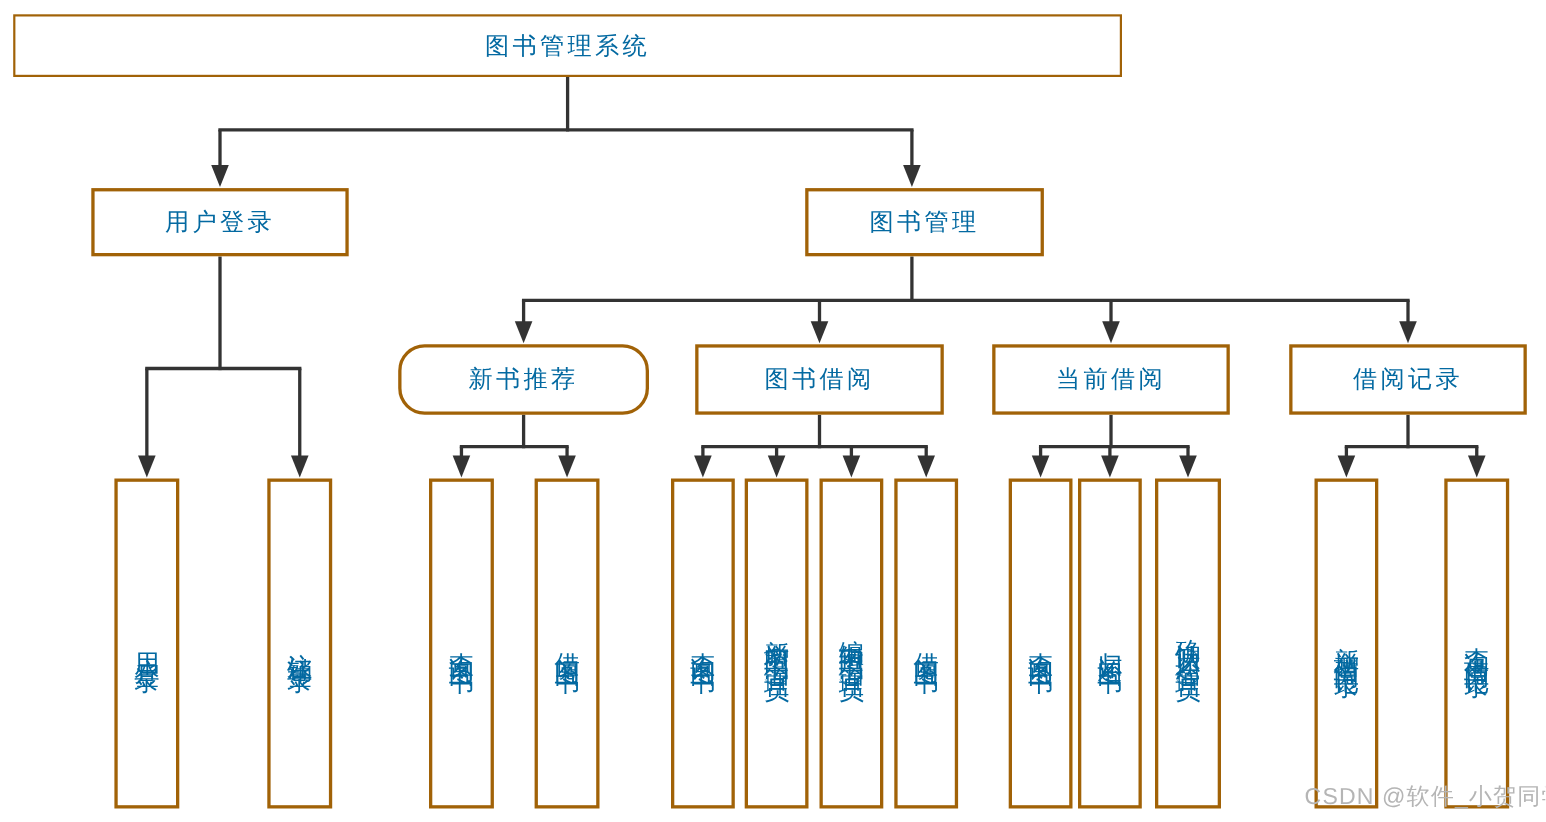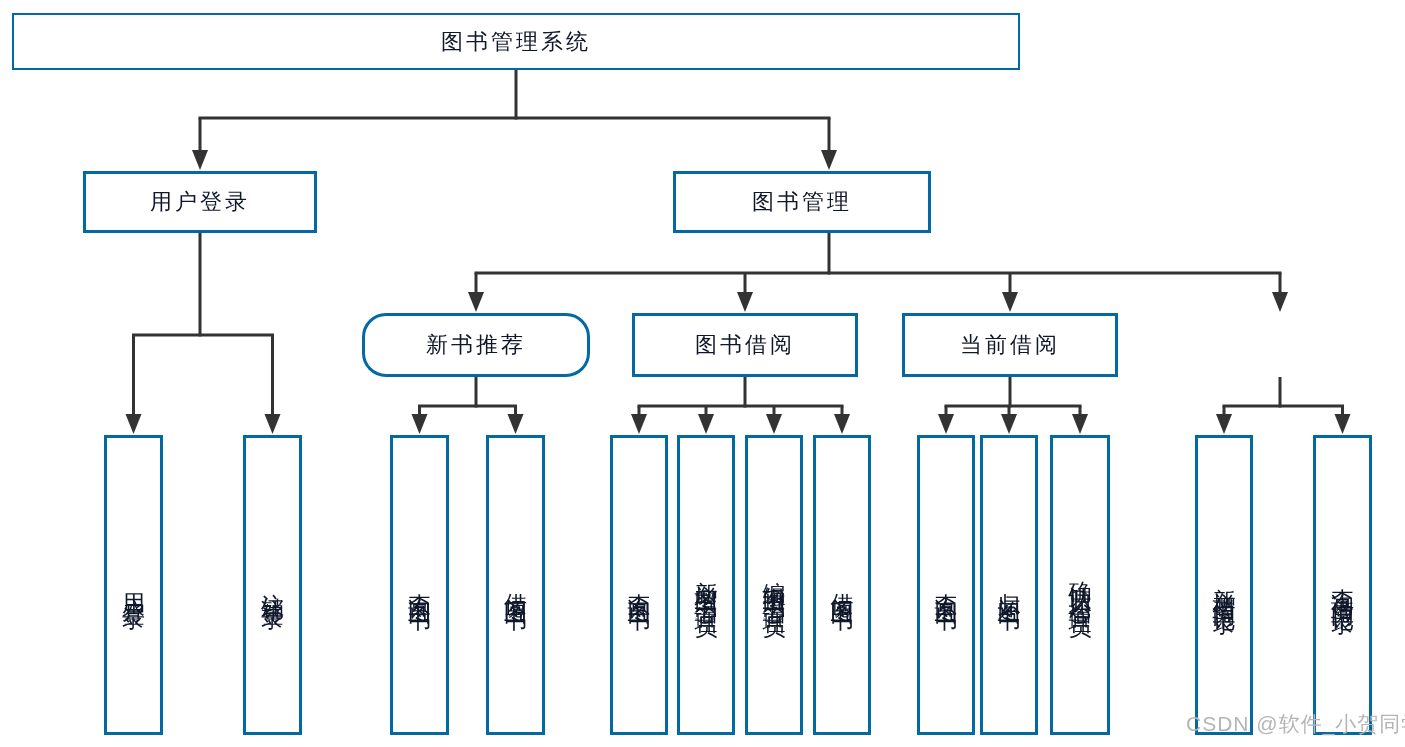--- a/index.html
+++ b/index.html
@@ -18,23 +18,23 @@
   #connectors {
     position: absolute;
     left: 0;
     top: 0;
     width: 1405px;
     height: 747px;
   }
   .node {
     position: absolute;
     box-sizing: border-box;
-    border: 3px solid #0369a1;
+    border: 3px solid #a16207;
     background: #ffffff;
-    color: #0f172a;
+    color: #0369a1;
     display: flex;
     align-items: center;
     justify-content: center;
     text-align: center;
   }
   .h-node {
     font-size: 22px;
     letter-spacing: 3px;
     white-space: nowrap;
   }
@@ -135,25 +135,26 @@
       <line x1="1224" y1="406" x2="1224" y2="416"></line>
       <polygon points="1216,414 1232,414 1224,434" stroke="none"></polygon>
       <line x1="1342.5" y1="406" x2="1342.5" y2="416"></line>
       <polygon points="1334.5,414 1350.5,414 1342.5,434" stroke="none"></polygon>
     </g>
   </svg>
 
   <div class="node h-node root-node" style="left:12px; top:13px; width:1008px; height:57px;">图书管理系统</div>
 
   <div class="node h-node" style="left:83px; top:171px; width:234px; height:62px;">用户登录</div>
-  <div class="node h-node" style="left:673px; top:171px; width:258px; height:62px;">图书管理</div>
+  <div class="node h-node" style="left:732px; top:171px; width:217px; height:62px;">图书管理</div>
 
   <div class="node h-node" style="left:362px; top:313px; width:228px; height:64px;border-radius:24px;">新书推荐</div>
   <div class="node h-node" style="left:632px; top:313px; width:226px; height:64px;">图书借阅</div>
   <div class="node h-node" style="left:902px; top:313px; width:216px; height:64px;">当前借阅</div>
+  <div class="node h-node" style="left:1172px; top:313px; width:216px; height:64px;">借阅记录</div>
 
   <div class="node v-node" style="left:104px; top:435px; width:59px; height:300px;">用户登录</div>
   <div class="node v-node" style="left:243px; top:435px; width:59px; height:300px;">注销登录</div>
 
   <div class="node v-node" style="left:390px; top:435px; width:59px; height:300px;">查询图书</div>
   <div class="node v-node" style="left:486px; top:435px; width:59px; height:300px;">借阅图书</div>
 
   <div class="node v-node" style="left:610px; top:435px; width:58px; height:300px;">查询图书</div>
   <div class="node v-node" style="left:677px; top:435px; width:58px; height:300px;">新增图书（管理员）</div>
   <div class="node v-node" style="left:745px; top:435px; width:58px; height:300px;">编辑图书（管理员）</div>

